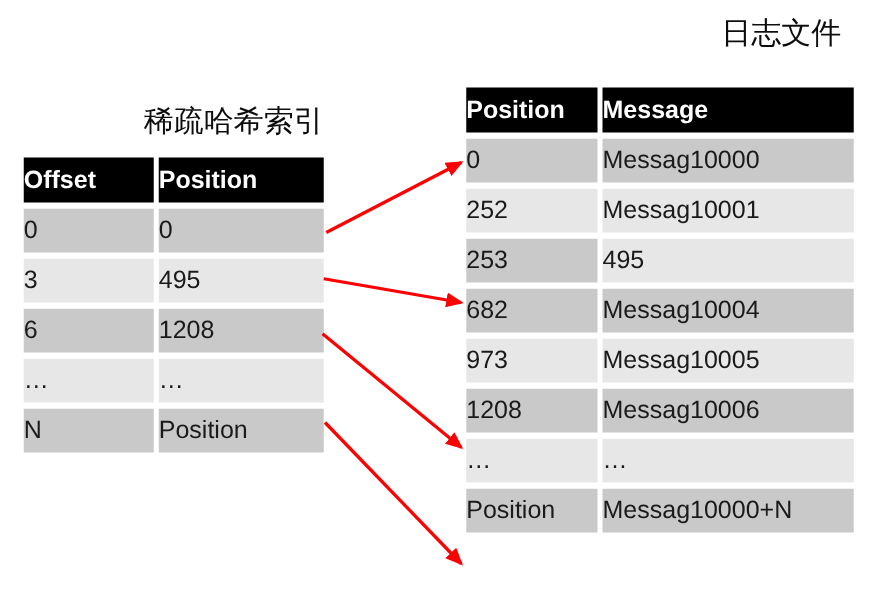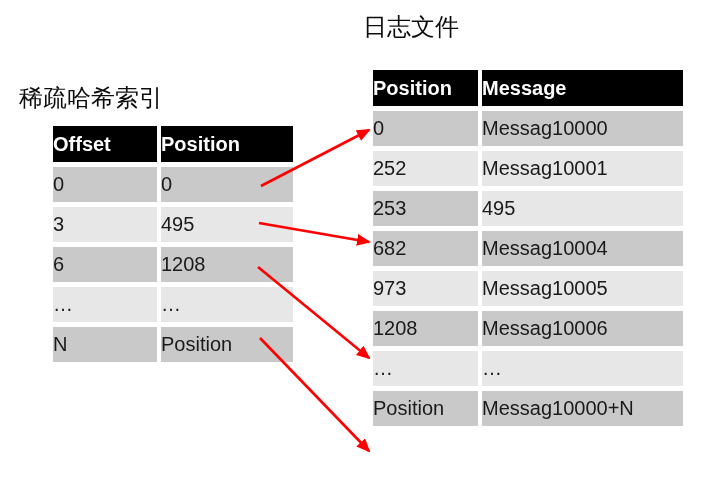--- a/index.html
+++ b/index.html
@@ -18,35 +18,34 @@
     width:702px;height:486px;
     background:var(--background);
     font-family:"Liberation Sans", sans-serif;
     overflow:hidden;
   }
   .title{
     position:absolute;
     font-size:24px;
     line-height:28px;
     color:var(--title-fg);
-    text-align:left;
+    text-align:right;
     white-space:nowrap;
   }
   .left-title{left:19px;top:84px;width:240px;font-family:Liberation Serif, serif;}
   .right-title{left:363px;top:13px;width:310px;}
   .dtable{
     position:absolute;
     display:grid;
     column-gap:4px;
     row-gap:5px;
   }
   .left-table{
     left:19px;top:126px;
     grid-template-columns:104px 132px;
-    margin-left:34px;
   }
   .right-table{
     left:373px;top:70px;
     grid-template-columns:105px 201px;
   }
   .cell{
     display:flex;
     align-items:center;
     padding-left:0;
     font-size:20px;

